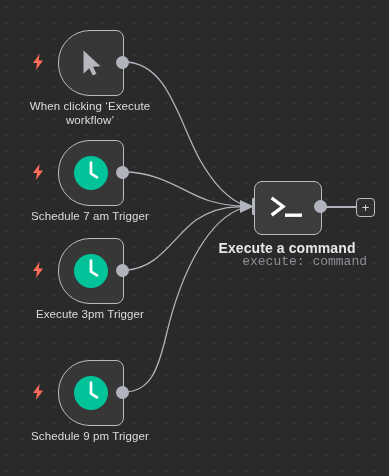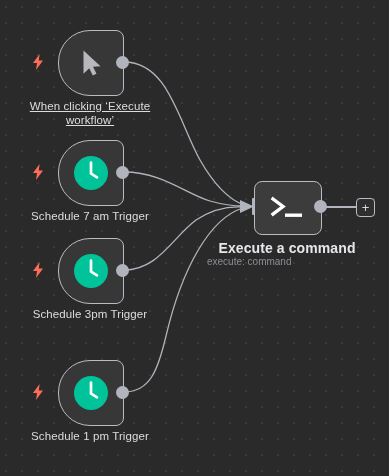--- a/index.html
+++ b/index.html
@@ -53,24 +53,25 @@
     text-align:center;
     color:#dcdde0;
     font-size:11.5px;
     line-height:14px;
     letter-spacing:.1px;
     white-space:pre-line;
   }
   .caption.strong{font-weight:bold;color:#e6e7ea;font-size:14px;}
   .subcaption{
     position:absolute;
-    text-align:left;
+    text-align:right;
     color:#8a8d94;
-    font-size:10px;
+    font-size:13px;
     line-height:12px;
+    font-family:Liberation Mono, monospace;
   }
 
   
   .clock-icon{width:36px;height:36px;}
   .cursor-icon{width:30px;height:36px;}
   .term-icon{width:40px;height:30px;}
 
   
   .plus-btn{
     position:absolute;
@@ -108,21 +109,21 @@
   <div class="node">
     <div class="trigger-body" style="left:58px;top:30px;">
       <svg class="cursor-icon" viewBox="0 0 24 24">
         <path d="M6 2 L6 20.5 L10.6 16.2 L13.4 22 L16.4 20.5 L13.6 14.9 L19.6 14.6 Z" fill="#b6b8bd"></path>
       </svg>
     </div>
     <div class="out-dot" style="left:116px;top:56px;"></div>
     <svg class="bolt" style="left:31px;top:54px;" viewBox="0 0 14 16">
       <path d="M8.6 0 L2 9 L6 9 L5 16 L12 6.6 L7.8 6.6 Z" fill="#ff6d5a"></path>
     </svg>
-    <div class="caption" style="left:10px;top:99px;width:160px;text-decoration:underline;">When clicking ‘Execute
+    <div class="caption" style="left:10px;top:99px;width:160px;">When clicking ‘Execute
 workflow’</div>
   </div>
 
   <div class="node">
     <div class="trigger-body" style="left:58px;top:140px;">
       <svg class="clock-icon" viewBox="0 0 36 36">
         <circle cx="18" cy="18" r="17" fill="#00c39a"></circle>
         <path d="M18 7.5 L18 18.6 L24 22.4" stroke="#ffffff" stroke-width="2.7" stroke-linecap="round" fill="none"></path>
       </svg>
     </div>
@@ -137,35 +138,35 @@
     <div class="trigger-body" style="left:58px;top:238px;">
       <svg class="clock-icon" viewBox="0 0 36 36">
         <circle cx="18" cy="18" r="17" fill="#00c39a"></circle>
         <path d="M18 7.5 L18 18.6 L24 22.4" stroke="#ffffff" stroke-width="2.7" stroke-linecap="round" fill="none"></path>
       </svg>
     </div>
     <div class="out-dot" style="left:116px;top:264px;"></div>
     <svg class="bolt" style="left:31px;top:262px;" viewBox="0 0 14 16">
       <path d="M8.6 0 L2 9 L6 9 L5 16 L12 6.6 L7.8 6.6 Z" fill="#ff6d5a"></path>
     </svg>
-    <div class="caption" style="left:10px;top:307px;width:160px;">Schedule 3pm Trigger</div>
+    <div class="caption" style="left:10px;top:307px;width:160px;">Execute 3pm Trigger</div>
   </div>
 
   <div class="node">
     <div class="trigger-body" style="left:58px;top:360px;">
       <svg class="clock-icon" viewBox="0 0 36 36">
         <circle cx="18" cy="18" r="17" fill="#00c39a"></circle>
         <path d="M18 7.5 L18 18.6 L24 22.4" stroke="#ffffff" stroke-width="2.7" stroke-linecap="round" fill="none"></path>
       </svg>
     </div>
     <div class="out-dot" style="left:116px;top:386px;"></div>
     <svg class="bolt" style="left:31px;top:384px;" viewBox="0 0 14 16">
       <path d="M8.6 0 L2 9 L6 9 L5 16 L12 6.6 L7.8 6.6 Z" fill="#ff6d5a"></path>
     </svg>
-    <div class="caption" style="left:10px;top:429px;width:160px;">Schedule 1 pm Trigger</div>
+    <div class="caption" style="left:10px;top:429px;width:160px;">Schedule 9 pm Trigger</div>
   </div>
 
   <div class="node">
     <div class="in-bar" style="left:252px;top:198px;"></div>
     <div class="action-body" style="left:254px;top:181px;">
       <svg class="term-icon" viewBox="0 0 40 30">
         <path d="M5 6 L15 13.5 L5 21" stroke="#ffffff" stroke-width="3.4" fill="none" stroke-linecap="square" stroke-linejoin="miter"></path>
         <rect x="17" y="20.5" width="17" height="3.4" fill="#ffffff"></rect>
       </svg>
     </div>

